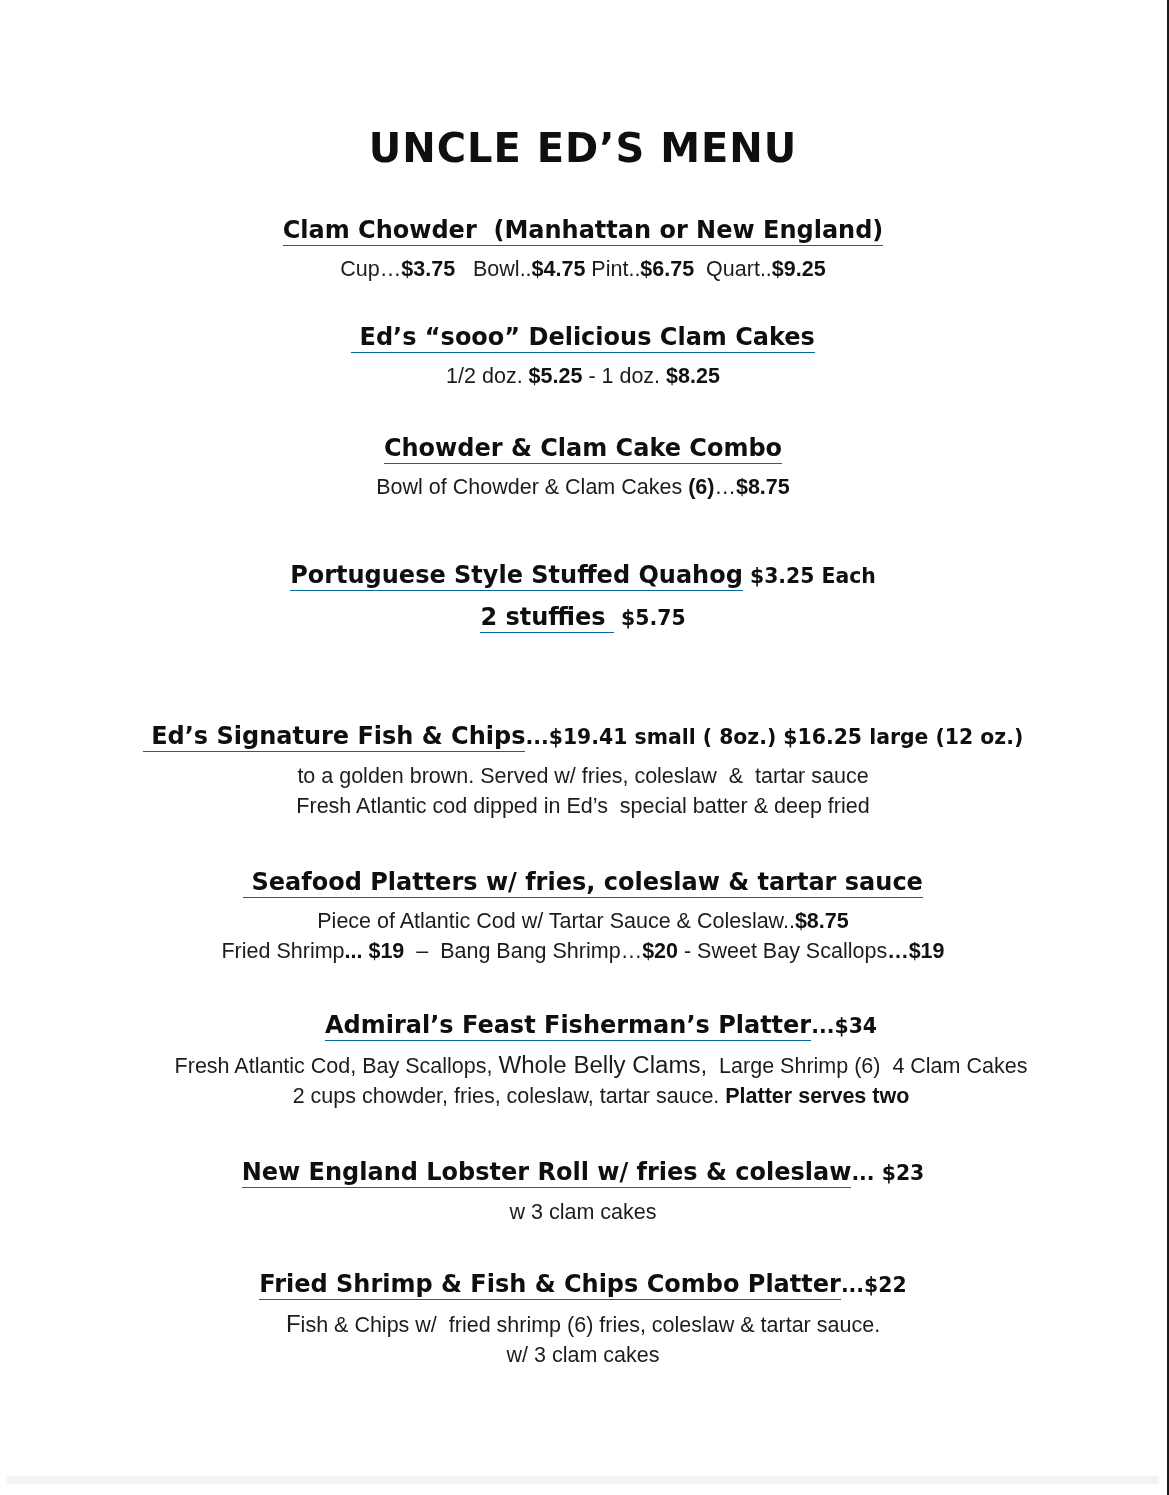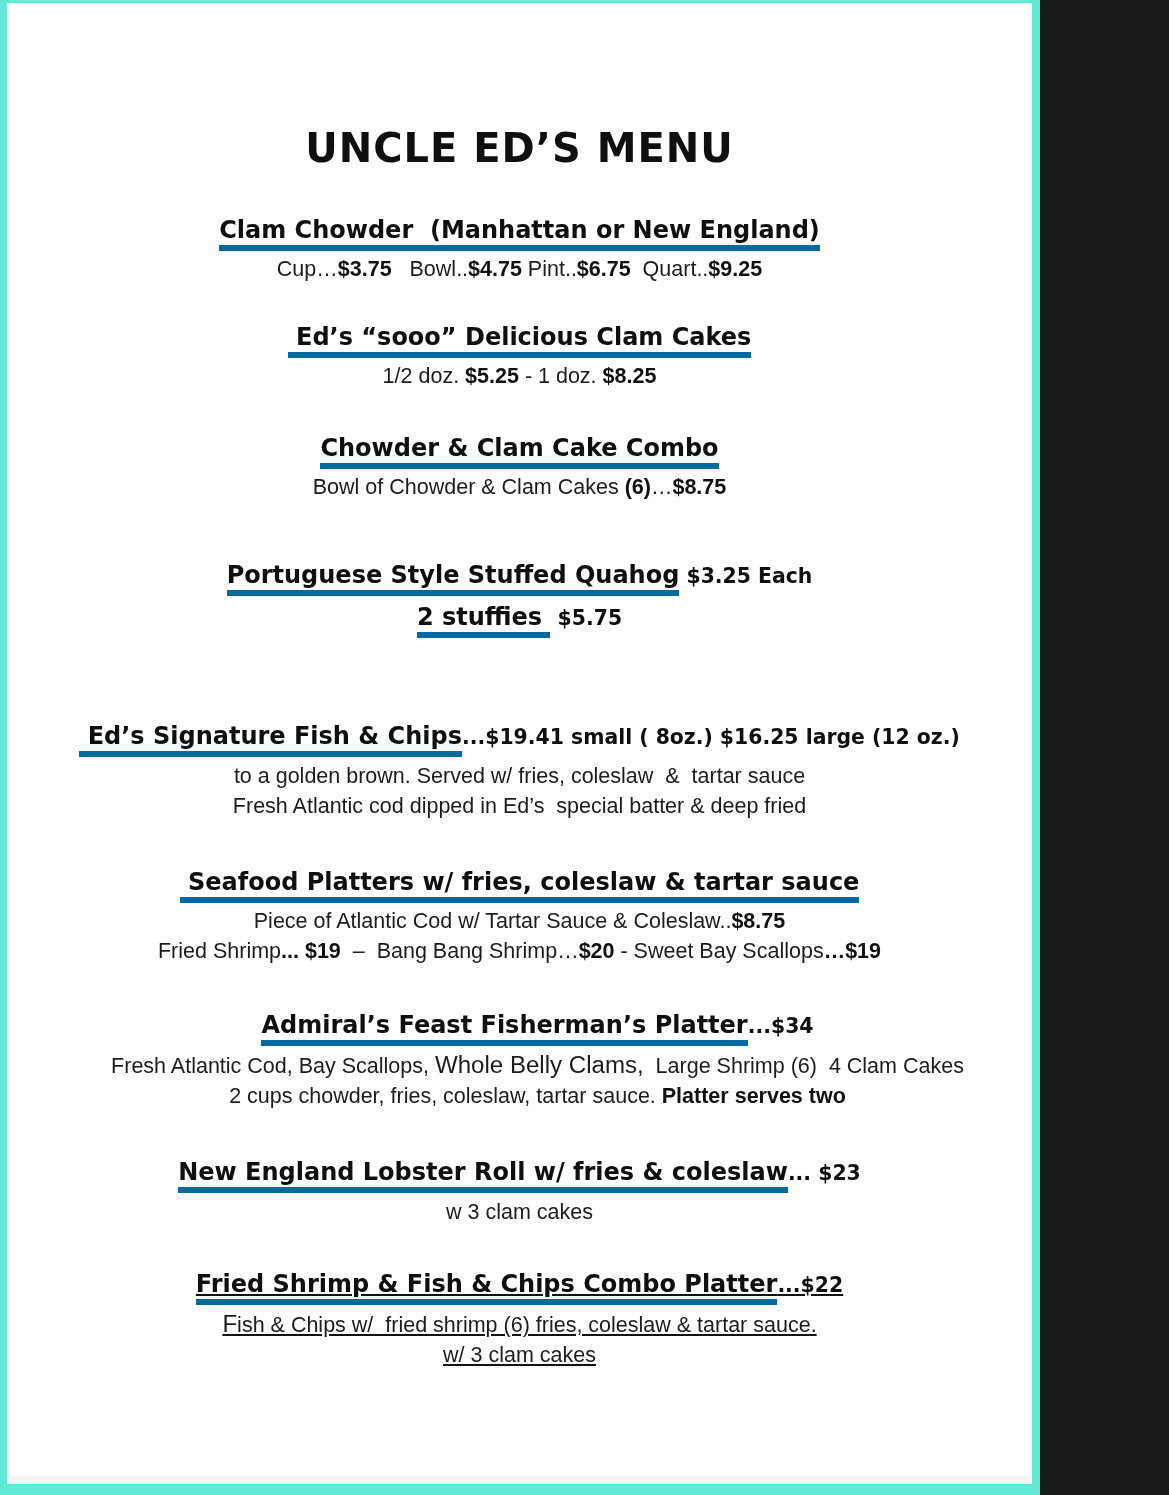--- a/index.html
+++ b/index.html
@@ -1,22 +1,22 @@
 <!DOCTYPE html>
 <html><head>
 <meta charset="utf-8">
 <style>
   html, body { margin: 0; padding: 0; }
   body { background: #1a1a1c; }
 
   .frame {
     position: relative;
-    width: 1040px;
+    width: 1167px;
     height: 1495px;
-    background: #5eead4;
+    background: #ffffff;
     overflow: hidden;
   }
 
   .page {
     position: absolute;
     top: 3px; left: 7px; right: 8px; bottom: 11px;
     background: #ffffff;
     text-align: center;
     color: #121212;
     overflow: hidden;
@@ -43,35 +43,35 @@
 
   .menu-section { margin-top: 40px; }
   [data-name="menu-section-clam-chowder"]        { margin-top: 40px; }
   [data-name="menu-section-clam-cakes"]          { margin-top: 36px; }
   [data-name="menu-section-chowder-combo"]       { }
   [data-name="menu-section-stuffed-quahog"]      { margin-top: 56px; text-align: center; }
   [data-name="menu-section-fish-and-chips"]      { margin-top: 84px; }
   [data-name="menu-section-seafood-platters"]    { margin-top: 44px; }
   [data-name="menu-section-admirals-feast"]      { margin-top: 42px; padding-left: 36px; }
   [data-name="menu-section-lobster-roll"]        { margin-top: 44px; }
-  [data-name="menu-section-combo-platter"]       { margin-top: 40px; text-decoration: underline; }
+  [data-name="menu-section-combo-platter"]       { margin-top: 40px; }
 
   h2.sec-heading {
     margin: 0 0 7px 0;
     font-family: "DejaVu Sans", sans-serif;
     font-weight: 700;
     font-size: 24px;
     line-height: 34px;
     color: #0f0f0f;
     white-space: pre-wrap;
   }
   h2.sec-heading + h2.sec-heading { margin-top: 4px; }
 
   .hl {
-    border-bottom: 6px solid #0369a1;
+    border-bottom: 1px solid #0369a1;
     padding-bottom: 1px;
     white-space: pre-wrap;
   }
   .hsfx {
     font-size: 0.85em;
     white-space: pre-wrap;
   }
 
   p.menu-line {
     margin: 0;

